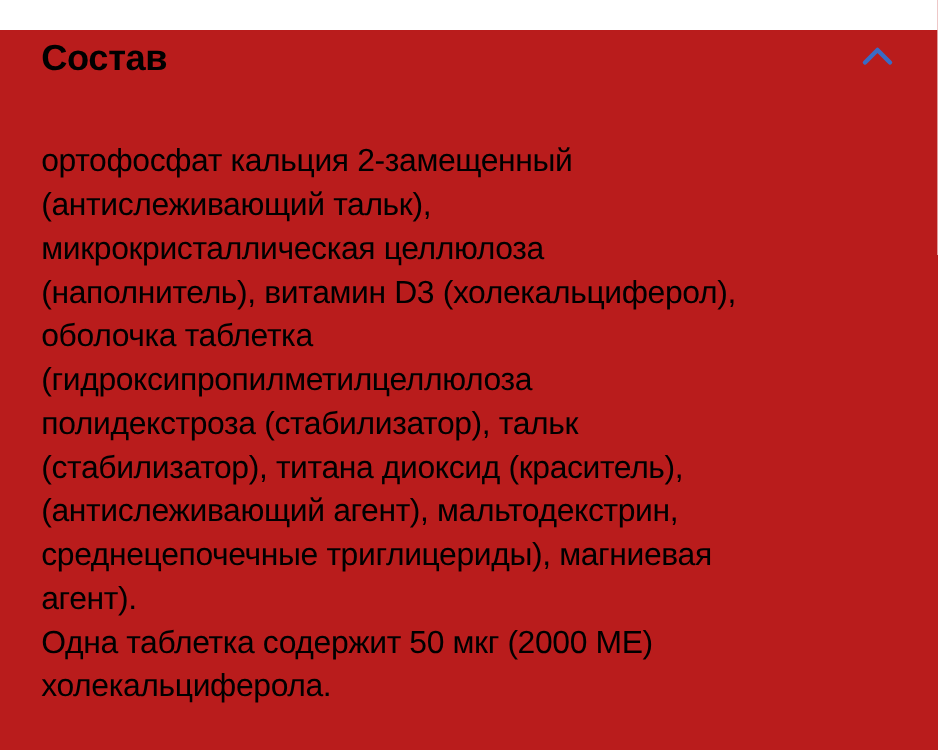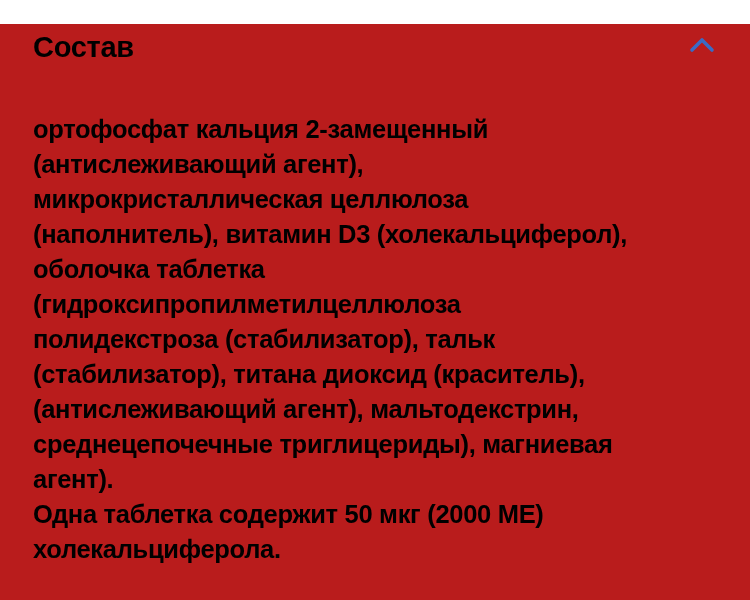--- a/index.html
+++ b/index.html
@@ -46,42 +46,41 @@
   }
   .section-body {
     margin-top: 47px;
     font-size: 25.5px;
     line-height: 35px;
     letter-spacing: -0.3px;
     color: #000000;
   }
   .text-line {
     white-space: nowrap;
-    font-weight: bold;
   }
 </style>
 </head>
 <body>
 
 <div class="section">
 
   <div class="section-header">
     <h2 class="section-title">Состав</h2>
     <button class="chevron-btn" aria-expanded="true">
       <span style="display:flex;">
         <svg width="28" height="22" viewBox="0 0 28 22" fill="none" xmlns="http://www.w3.org/2000/svg">
           <polyline points="4,16 14,6 24,16" stroke="#3A6BC5" stroke-width="3.6" stroke-linecap="round" stroke-linejoin="round" fill="none"></polyline>
         </svg>
       </span>
     </button>
   </div>
 
   <div class="section-body">
       <div class="text-line">ортофосфат кальция 2-замещенный</div>
-      <div class="text-line">(антислеживающий агент),</div>
+      <div class="text-line">(антислеживающий тальк),</div>
       <div class="text-line">микрокристаллическая целлюлоза</div>
       <div class="text-line">(наполнитель), витамин D3 (холекальциферол),</div>
       <div class="text-line">оболочка таблетка</div>
       <div class="text-line">(гидроксипропилметилцеллюлоза</div>
       <div class="text-line">полидекстроза (стабилизатор), тальк</div>
       <div class="text-line">(стабилизатор), титана диоксид (краситель),</div>
       <div class="text-line">(антислеживающий агент), мальтодекстрин,</div>
       <div class="text-line">среднецепочечные триглицериды), магниевая</div>
       <div class="text-line">агент).</div>
       <div class="text-line">Одна таблетка содержит 50 мкг (2000 МЕ)</div>

